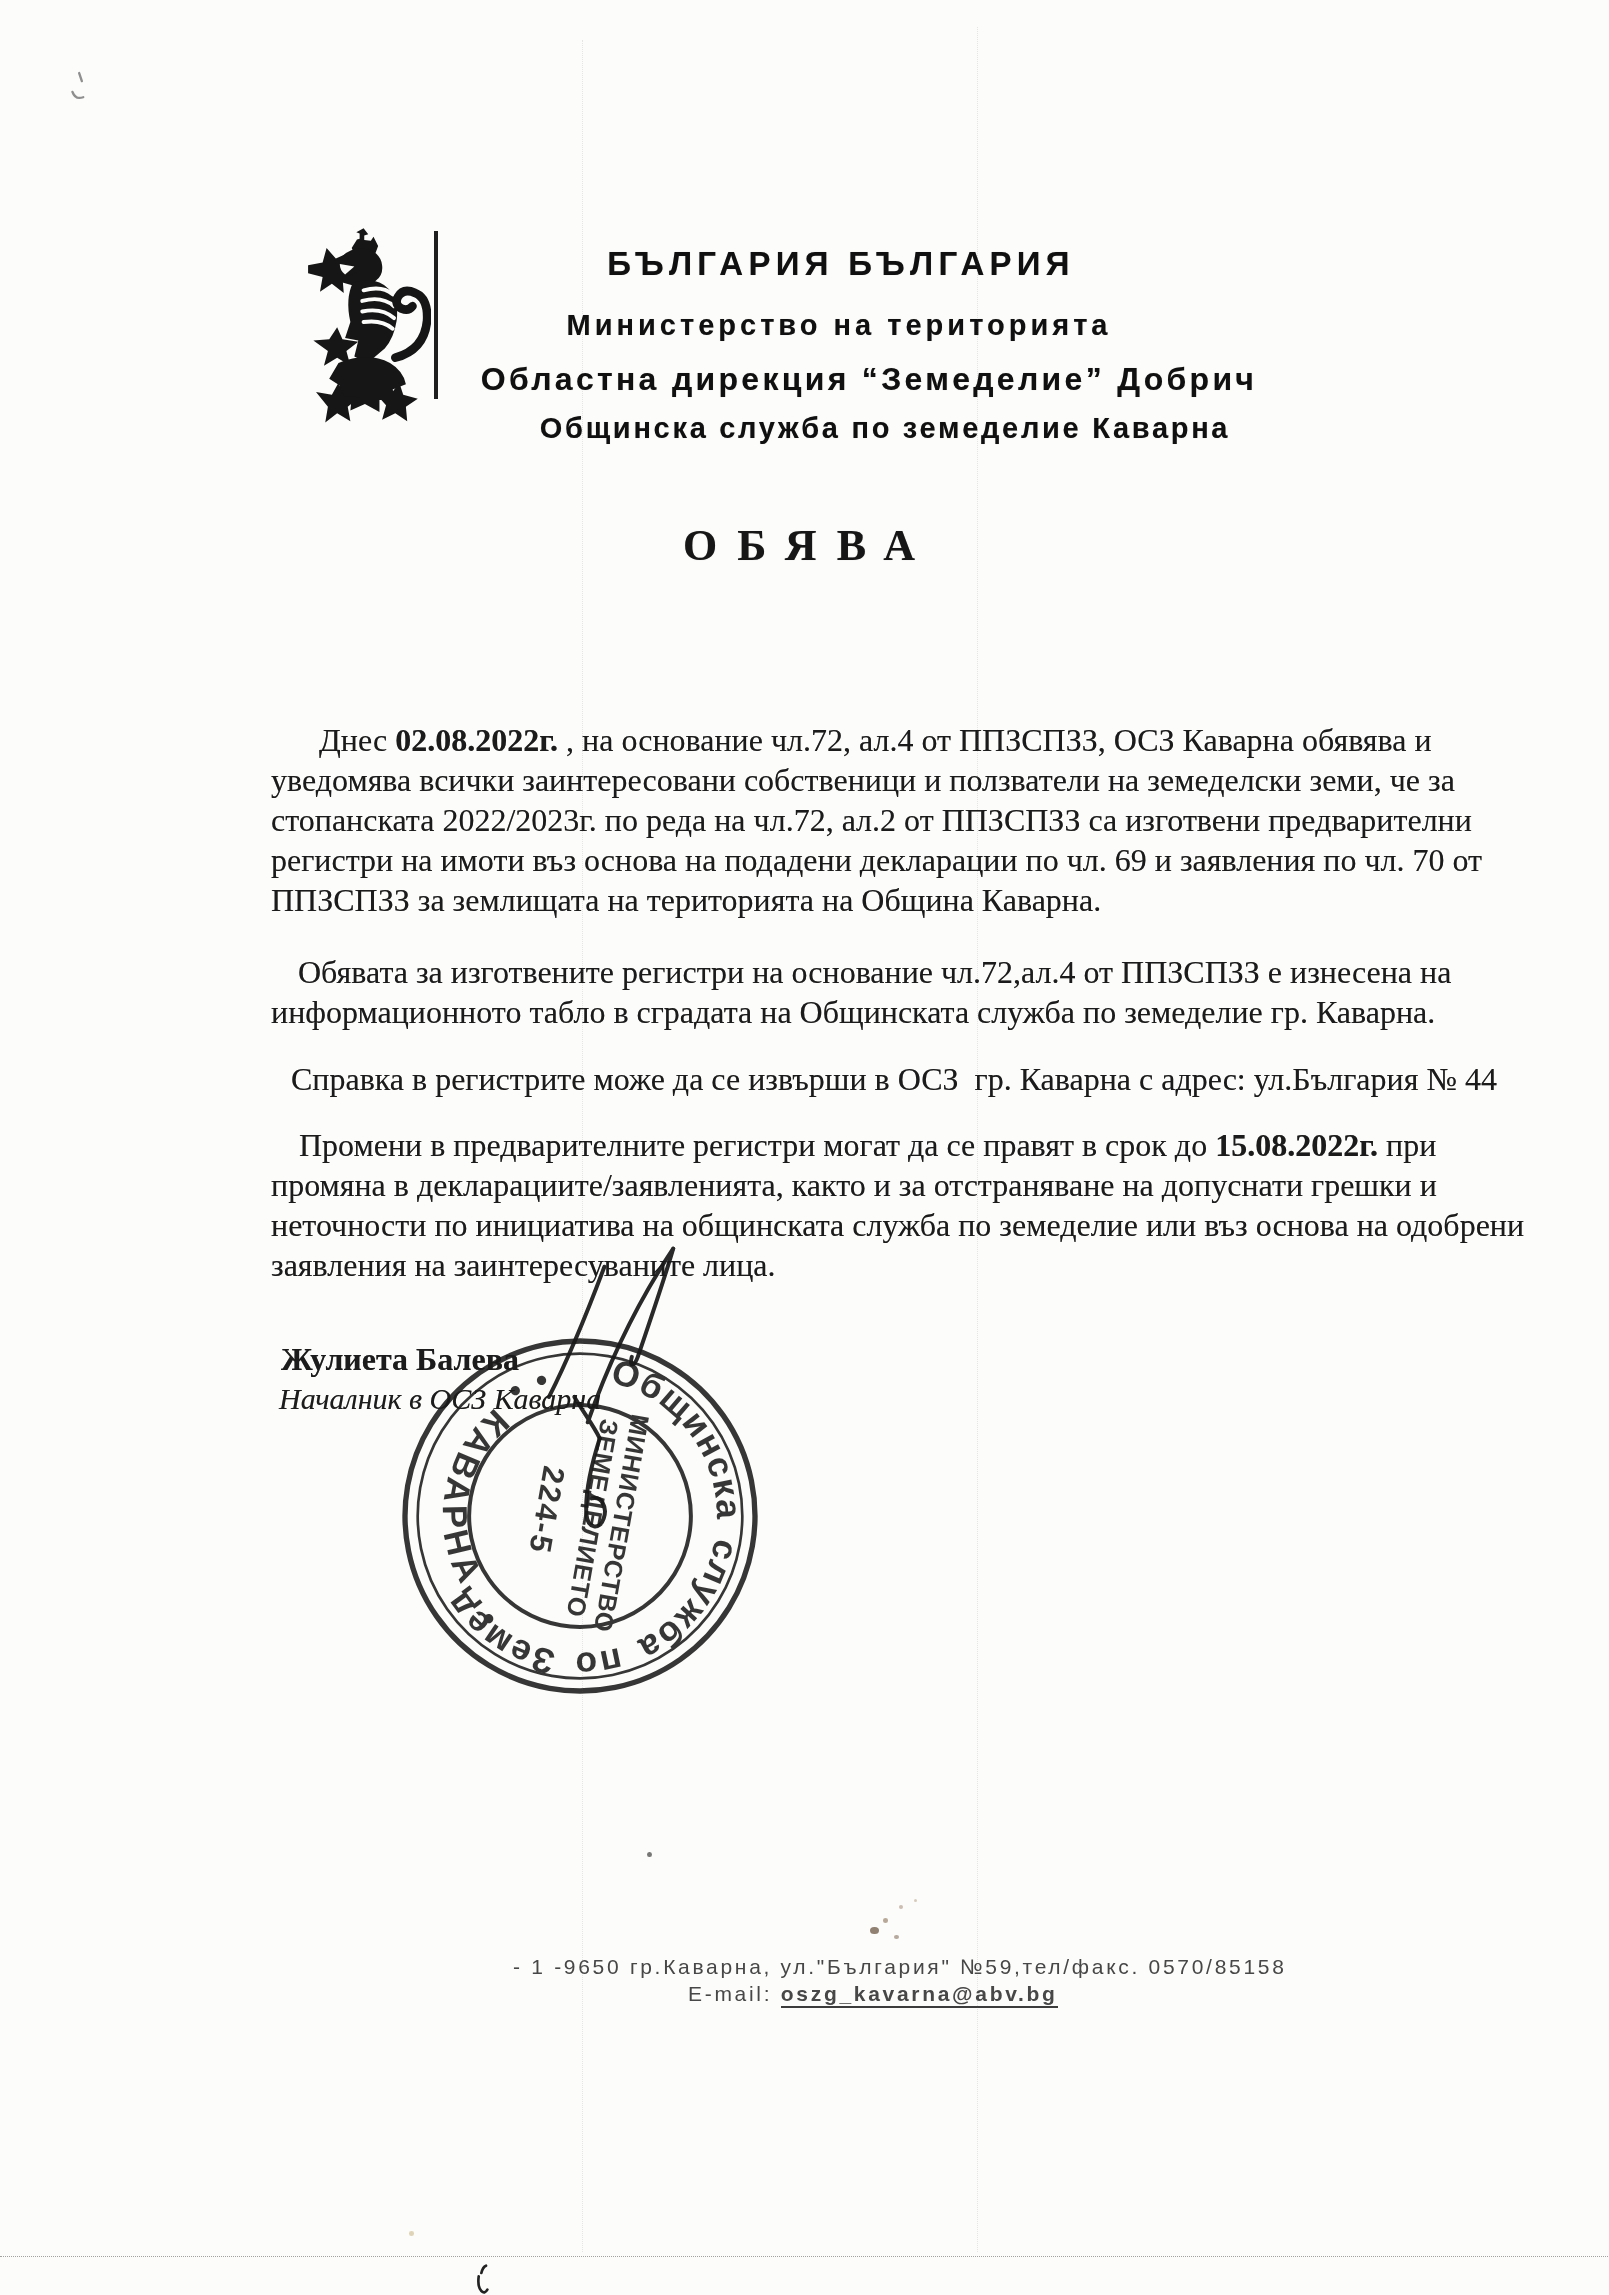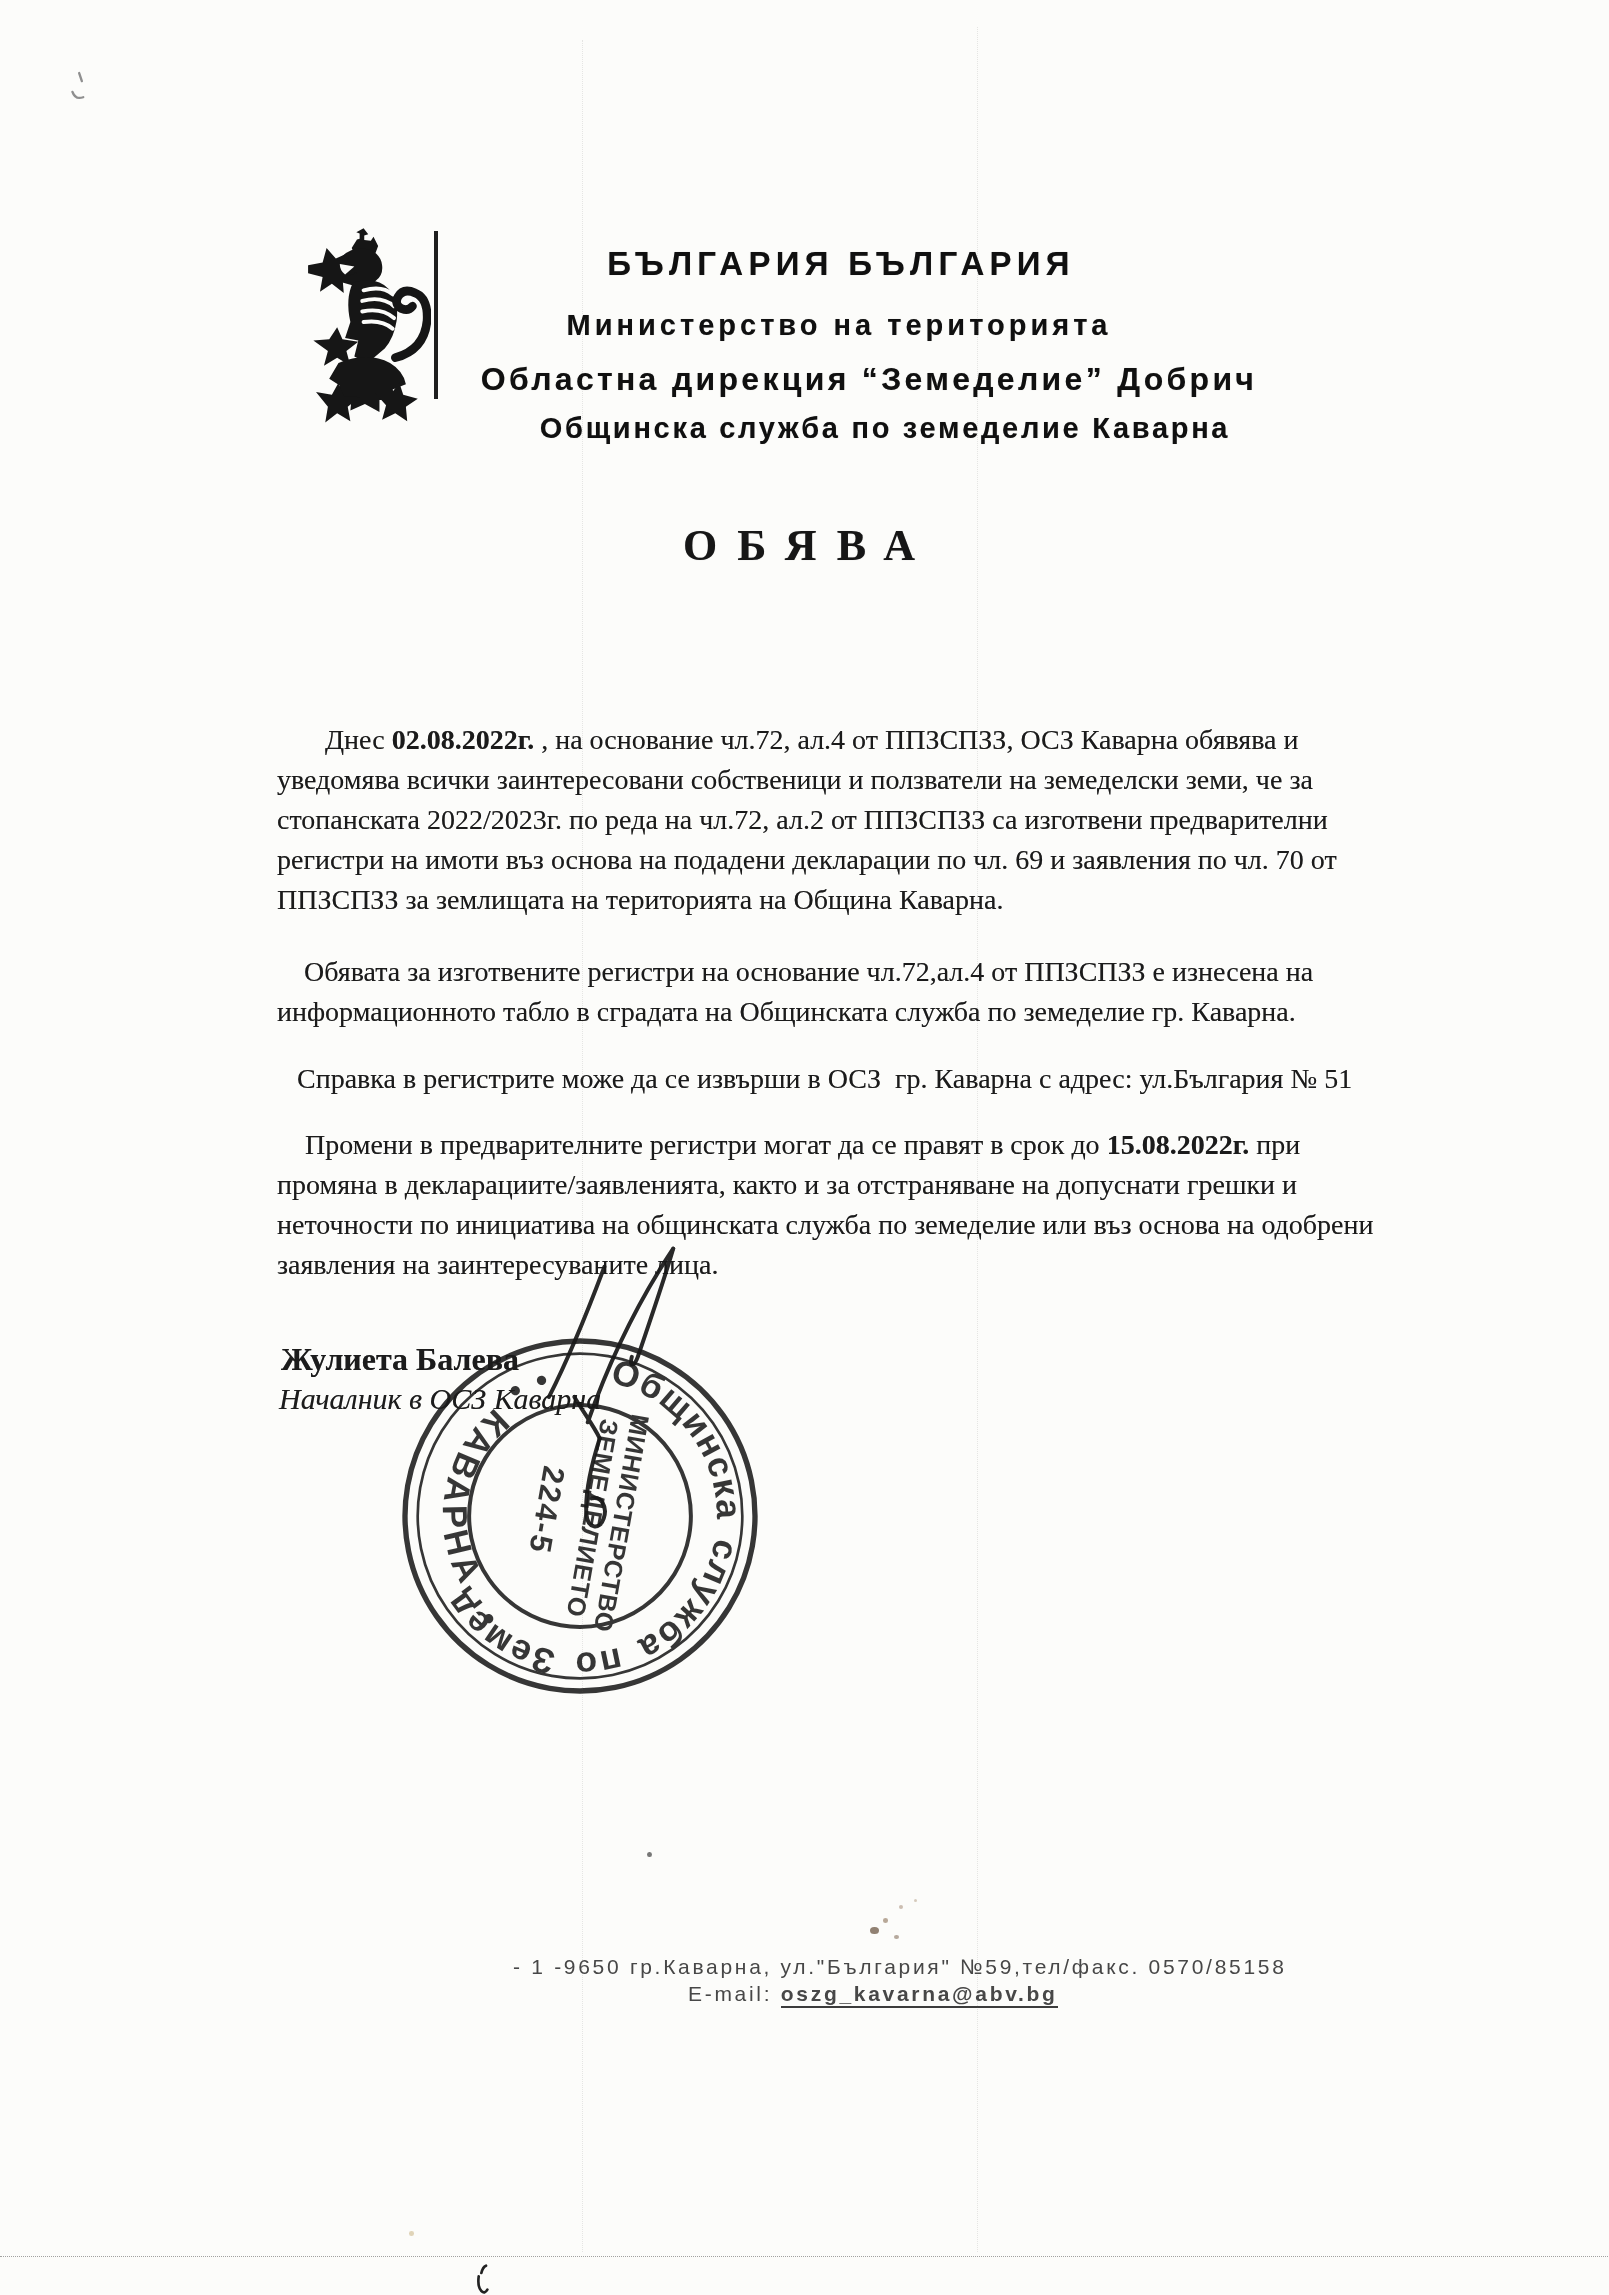--- a/index.html
+++ b/index.html
@@ -27,22 +27,22 @@
   .h4{left:885px;top:412px;font-size:29px;letter-spacing:2.7px;}
   
   .doc-title{
     left:809px;top:520px;transform:translateX(-50%);
     font-size:44px;font-weight:bold;letter-spacing:20px;
     color:#161616;white-space:nowrap;
     text-shadow:0 0 0.7px rgba(0,0,0,.4);
   }
   
   .para{
-    left:277px;width:1203px;margin:0;
-    font-size:28px;line-height:40px;
+    left:271px;width:1203px;margin:0;
+    font-size:32px;line-height:40px;
     white-space:pre;
     color:#1b1b1b;
     text-shadow:0 0 0.4px rgba(25,25,25,.45);
   }
   .p1{top:720px;text-indent:48px;}
   .p2{top:952px;text-indent:27px;}
   .p3{top:1059px;text-indent:20px;}
   .p4{top:1125px;text-indent:28px;}
   .para b{font-weight:bold;}
   
@@ -107,21 +107,21 @@
 
 <p class="abs para p1"><span>Днес </span><b>02.08.2022г.</b><span> , на основание чл.72, ал.4 от ППЗСПЗЗ, ОСЗ Каварна обявява и
 уведомява всички заинтересовани собственици и ползватели на земеделски земи, че за
 стопанската 2022/2023г. по реда на чл.72, ал.2 от ППЗСПЗЗ са изготвени предварителни
 регистри на имоти въз основа на подадени декларации по чл. 69 и заявления по чл. 70 от
 ППЗСПЗЗ за землищата на територията на Община Каварна.</span></p>
 
 <p class="abs para p2">Обявата за изготвените регистри на основание чл.72,ал.4 от ППЗСПЗЗ е изнесена на
 информационното табло в сградата на Общинската служба по земеделие гр. Каварна.</p>
 
-<p class="abs para p3">Справка в регистрите може да се извърши в ОСЗ  гр. Каварна с адрес: ул.България № 51</p>
+<p class="abs para p3">Справка в регистрите може да се извърши в ОСЗ  гр. Каварна с адрес: ул.България № 44</p>
 
 <p class="abs para p4"><span>Промени в предварителните регистри могат да се правят в срок до </span><b>15.08.2022г.</b><span> при
 промяна в декларациите/заявленията, както и за отстраняване на допуснати грешки и
 неточности по инициатива на общинската служба по земеделие или въз основа на одобрени
 заявления на заинтересуваните лица.</span></p>
 
 <div class="abs sig-name">Жулиета Балева</div>
 <div class="abs sig-title">Началник в ОСЗ Каварна</div>
 
 <svg class="abs stamp" viewBox="-280 -280 560 560" xmlns="http://www.w3.org/2000/svg">

